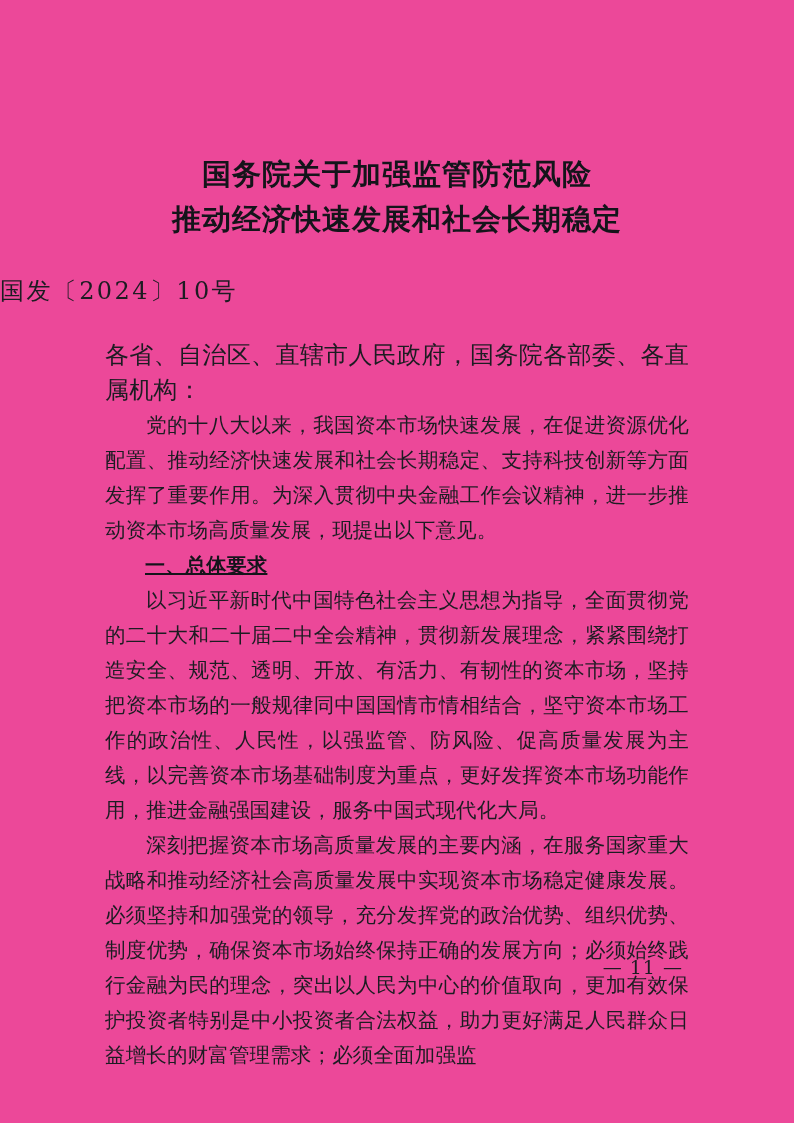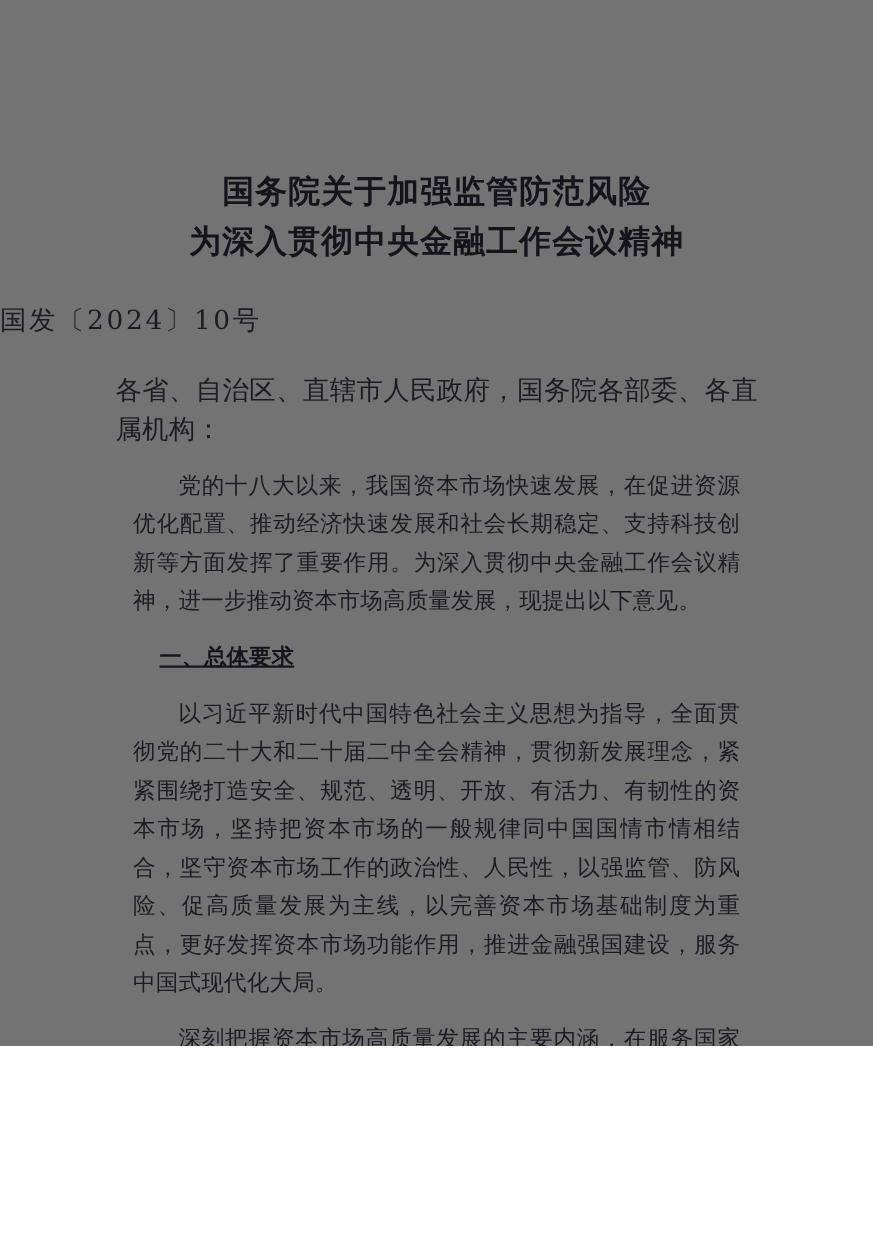--- a/index.html
+++ b/index.html
@@ -5,23 +5,23 @@
 <style>
   html, body {
     margin: 0;
     padding: 0;
     background: #ffffff;
   }
 
   .page {
     position: relative;
     width: 794px;
-    height: 951px;
+    height: 1123px;
     margin: 0 auto;
-    background: #737373;
+    background: #ec4899;
     box-sizing: border-box;
     overflow: hidden;
     font-family: "DejaVu Serif", "Liberation Serif", serif;
     color: #1c1c22;
     padding-left: 30px;
     -webkit-font-smoothing: antialiased;
   }
 
   
   .doc-title {
@@ -70,21 +70,21 @@
     letter-spacing: 0.15px;
     margin: 0;
     text-align: justify;
     text-justify: inter-ideograph;
   }
 
   .para {
     font-size: 20.5px;
     line-height: 35px;
     letter-spacing: 0.15px;
-    margin: 16px;
+    margin: 0;
     text-indent: 2em;
     text-align: justify;
     text-justify: inter-ideograph;
   }
 
   .section-heading {
     font-family: "DejaVu Sans", "Liberation Sans", sans-serif;
     font-weight: bold;
     font-size: 20px;
     line-height: 35px;
@@ -116,21 +116,21 @@
     box-sizing: border-box;
   }
 </style>
 </head>
 <body>
 
 <div class="page">
 
   <div class="doc-title">
     <span class="title-line">国务院关于加强监管防范风险</span>
-    <span class="title-line">为深入贯彻中央金融工作会议精神</span>
+    <span class="title-line">推动经济快速发展和社会长期稳定</span>
   </div>
 
   <div class="doc-number">国发〔2024〕10号</div>
 
   <div class="body-region">
 
     <p class="salutation">各省、自治区、直辖市人民政府，国务院各部委、各直属机构：</p>
 
     <p class="para">党的十八大以来，我国资本市场快速发展，在促进资源优化配置、推动经济快速发展和社会长期稳定、支持科技创新等方面发挥了重要作用。为深入贯彻中央金融工作会议精神，进一步推动资本市场高质量发展，现提出以下意见。</p>
 

